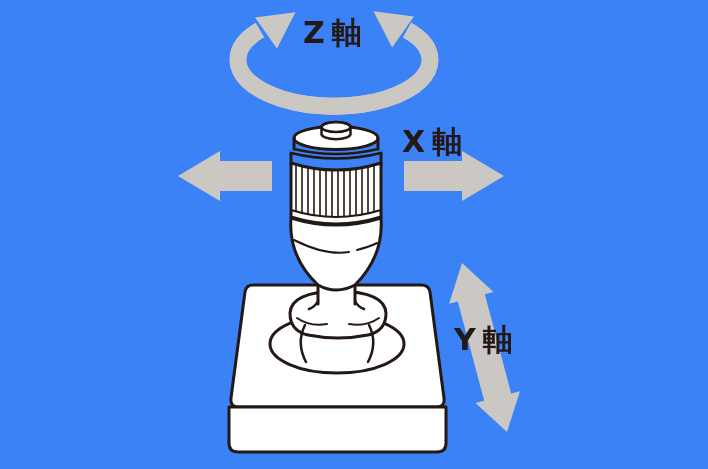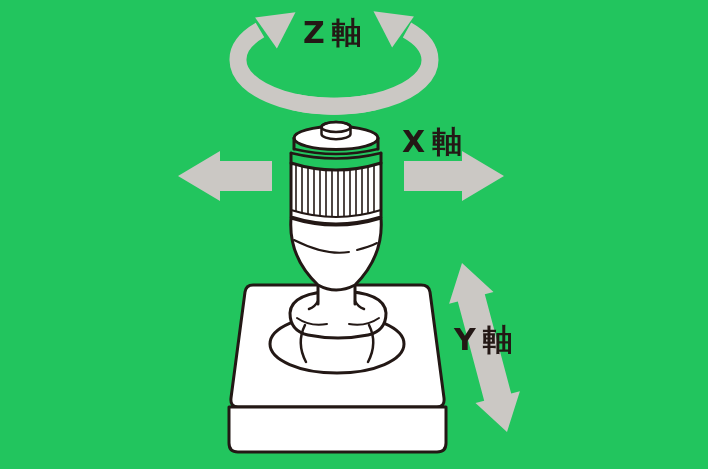--- a/index.html
+++ b/index.html
@@ -4,21 +4,21 @@
 <style>
   html, body {
     margin: 0;
     padding: 0;
     background: #ffffff;
   }
   .canvas {
     position: relative;
     width: 708px;
     height: 469px;
-    background: #22c55e;
+    background: #3b82f6;
     overflow: hidden;
     font-family: "DejaVu Sans", "Liberation Sans", sans-serif;
   }
   svg { display: block; }
   .axis-label {
     font-family: "DejaVu Sans", "Liberation Sans", sans-serif;
     font-size: 30px;
     font-weight: 600;
     letter-spacing: 7px;
   }

